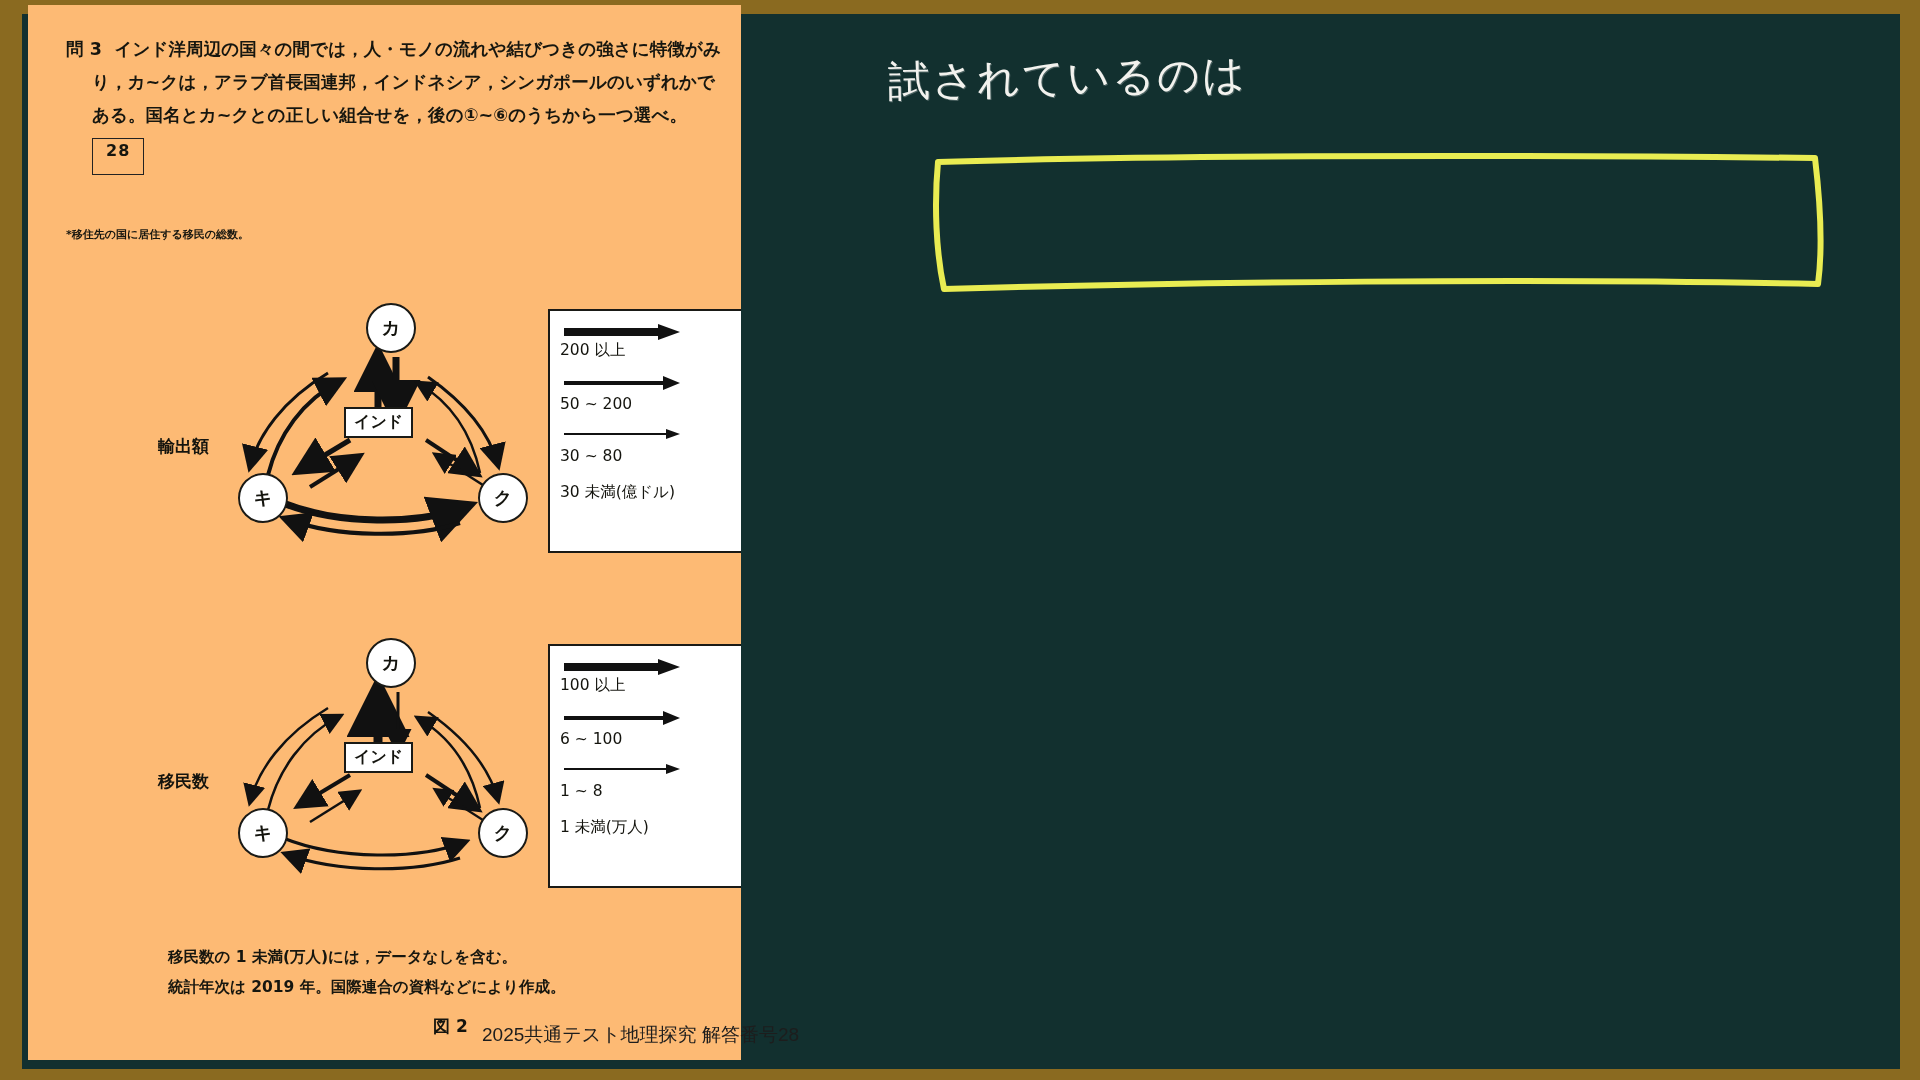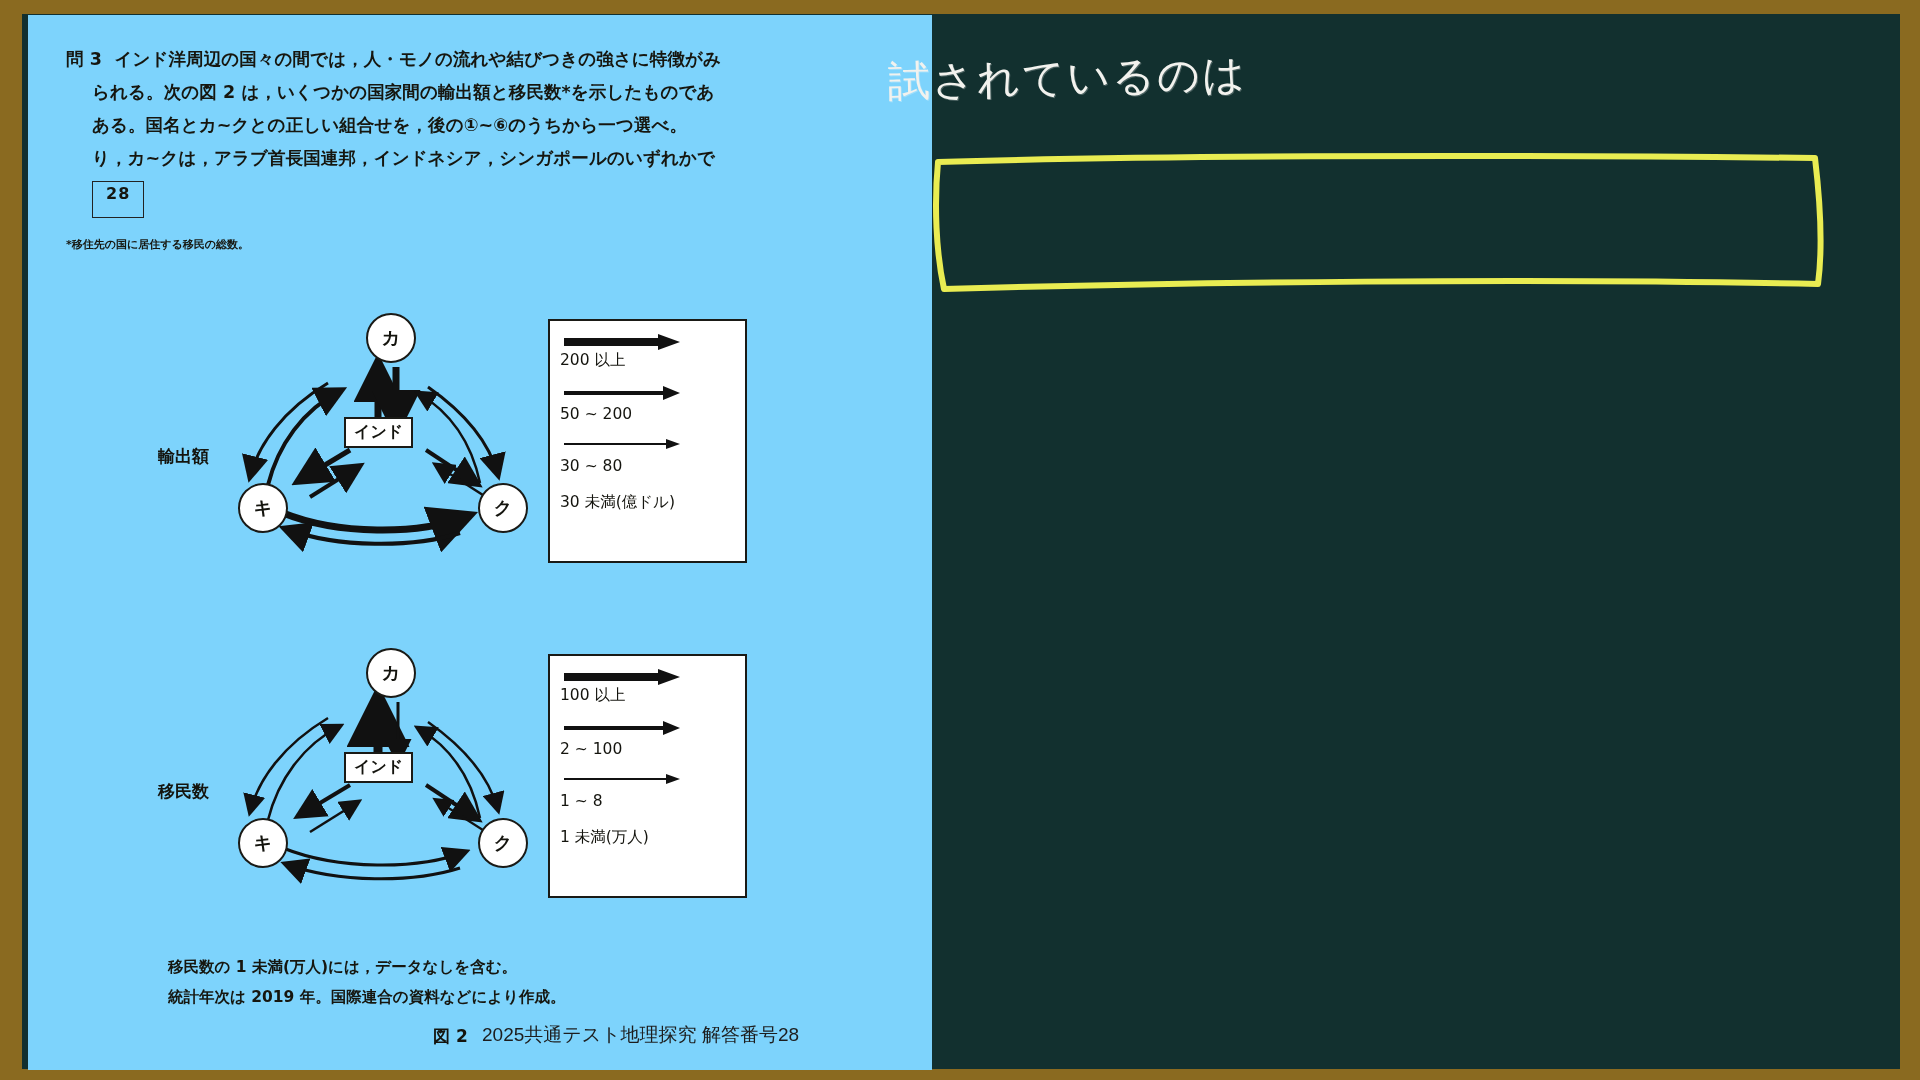--- a/index.html
+++ b/index.html
@@ -23,24 +23,24 @@
     left: 22px;
     top: 14px;
     width: 1878px;
     height: 1055px;
     background: #12302f;
   }
   
   #paper {
     position: absolute;
     left: 28px;
-    top: 15px;
-    width: 904px;
+    top: 5px;
+    width: 713px;
     height: 1055px;
-    background: #7dd3fc;
+    background: #fdba74;
     color: #111;
     overflow: hidden;
   }
   
   .qblock {
     position: absolute;
     left: 38px;
     top: 28px;
     width: 778px;
     font-family: "DejaVu Sans", sans-serif;
@@ -171,23 +171,22 @@
 <body>
 
 <div id="stage">
 
   <div id="board"></div>
 
   <div id="paper">
 
     <div class="qblock">
       <div class="qline"><span class="qnum">問 3</span>&nbsp;&nbsp;<span>インド洋周辺の国々の間では，人・モノの流れや結びつきの強さに特徴がみ</span></div>
-      <div class="qline indent">られる。次の図 2 は，いくつかの国家間の輸出額と移民数*を示したものであ</div>
+      <div class="qline indent">り，カ~クは，アラブ首長国連邦，インドネシア，シンガポールのいずれかで</div>
       <div class="qline indent">ある。国名とカ~クとの正しい組合せを，後の①~⑥のうちから一つ選べ。</div>
-      <div class="qline indent">り，カ~クは，アラブ首長国連邦，インドネシア，シンガポールのいずれかで</div>
       <div class="boxnum">28</div>
     </div>
 
     <div class="footnote" style="top:222px">*移住先の国に居住する移民の総数。</div>
 
     <div class="figure" style="top:290px; height:270px">
 
       <div class="fig-label" style="left:130px; top:140px">輸出額</div>
 
       <svg class="svg-abs" width="840" height="270">
@@ -306,21 +305,21 @@
             <line x1="2" y1="11" x2="98" y2="11" stroke="#111" stroke-width="8"></line>
             <path d="M96,3 L118,11 L96,19 z" fill="#111"></path>
           </svg>
           <div class="legend-text">100 以上</div>
         </div>
         <div class="legend-row">
           <svg class="legend-arrow" width="120" height="20">
             <line x1="2" y1="10" x2="103" y2="10" stroke="#111" stroke-width="4"></line>
             <path d="M101,3 L118,10 L101,17 z" fill="#111"></path>
           </svg>
-          <div class="legend-text">2 ~ 100</div>
+          <div class="legend-text">6 ~ 100</div>
         </div>
         <div class="legend-row">
           <svg class="legend-arrow" width="120" height="18">
             <line x1="2" y1="9" x2="106" y2="9" stroke="#111" stroke-width="2"></line>
             <path d="M104,4 L118,9 L104,14 z" fill="#111"></path>
           </svg>
           <div class="legend-text">1 ~ 8</div>
         </div>
         <div class="legend-row">
           <div class="legend-text" style="bottom:16px">1 未満(万人)</div>

